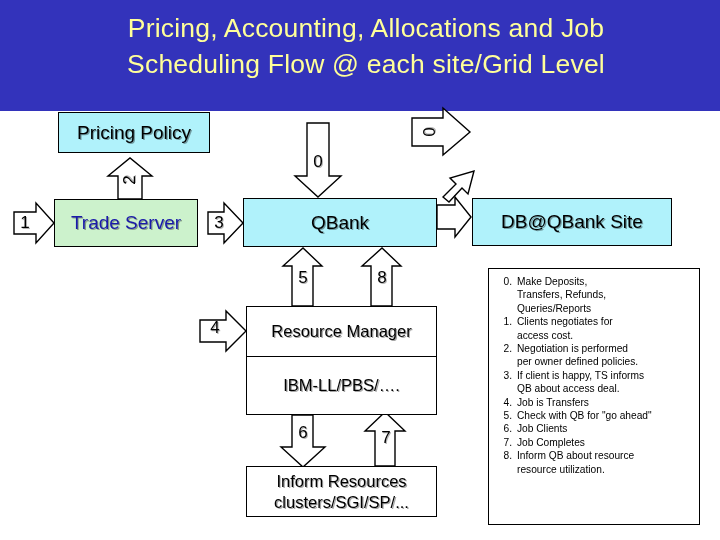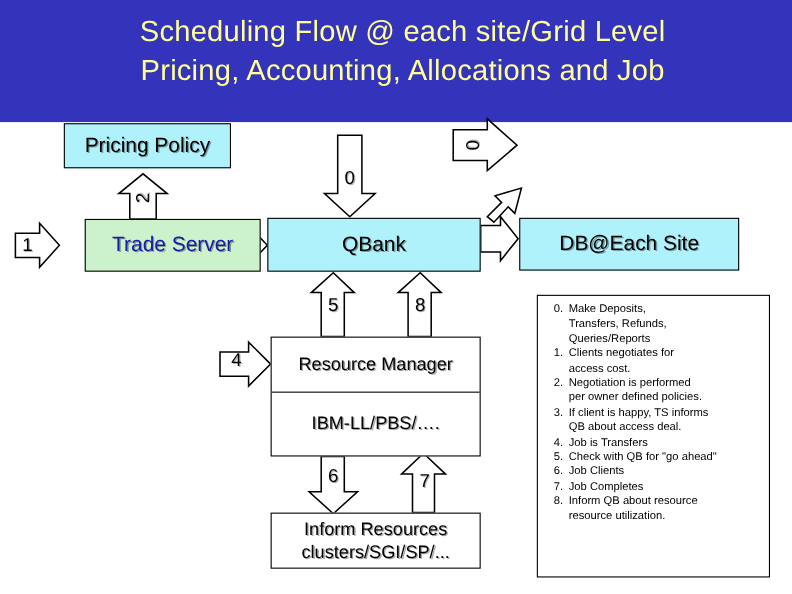--- a/index.html
+++ b/index.html
@@ -59,21 +59,21 @@
 
   .cyan  { background: #b0f2fb; }
   .green { background: #ccf2cc; }
   .white { background: #ffffff; }
 
   .shadowtext {
     text-shadow: 1.2px 1.2px 0 rgba(0,0,0,0.35);
   }
 
   #box-pricing-policy { left: 58px;  top: 112px; width: 152px; height: 41px; font-size: 19px; }
-  #box-trade-server   { left: 54px;  top: 199px; width: 160px; height: 48px; font-size: 19px; color: #1a1aaa; margin-left: 23px; }
+  #box-trade-server   { left: 54px;  top: 199px; width: 144px; height: 48px; font-size: 19px; color: #1a1aaa; }
   #box-qbank          { left: 243px; top: 198px; width: 194px; height: 49px; font-size: 19px; }
   #box-grid-bank      { left: 472px; top: 108px; width: 206px; height: 48px; font-size: 15.5px; }
   #box-db-each-site   { left: 472px; top: 198px; width: 200px; height: 48px; font-size: 19px; }
 
   
   #box-resource-manager {
     left: 246px; top: 306px; width: 191px; height: 109px;
     padding: 0;
     justify-content: flex-start;
   }
@@ -150,22 +150,22 @@
   }
   .rot90  { transform: rotate(-90deg); transform-origin: center center; }
 </style>
 </head>
 <body>
 
 <div id="root">
 
   <div class="title-bar">
     <div class="title-text">
+      <div>Pricing, Accounting, Allocations and Job</div>
       <div>Scheduling Flow @ each site/Grid Level</div>
-      <div>Pricing, Accounting, Allocations and Job</div>
     </div>
   </div>
 
   <svg id="arrows" viewBox="0 0 720 540">
 
     <path class="arrow-path" d="M 14,212 L 36,212 L 36,203 L 54,223 L 36,243 L 36,234 L 14,234 Z"></path>
 
     <path class="arrow-path" d="M 118,199 L 118,176 L 108,176 L 130,158 L 152,176 L 142,176 L 142,199 Z"></path>
 
     <path class="arrow-path" d="M 208,212 L 224,212 L 224,203 L 243,223 L 224,243 L 224,234 L 208,234 Z"></path>
@@ -207,21 +207,21 @@
   <div id="box-trade-server" class="box green">
     <span class="shadowtext">Trade Server</span>
   </div>
 
   <div id="box-qbank" class="box cyan">
     <span class="shadowtext">QBank</span>
   </div>
 
 
   <div id="box-db-each-site" class="box cyan">
-    <span class="shadowtext">DB@Each Site</span>
+    <span class="shadowtext">DB@QBank Site</span>
   </div>
 
   <div id="box-resource-manager" class="box white">
     <div class="rm-top">
       <span class="shadowtext">Resource Manager</span>
     </div>
     <div class="rm-bottom">
       <span class="shadowtext">IBM-LL/PBS/….</span>
     </div>
   </div>

